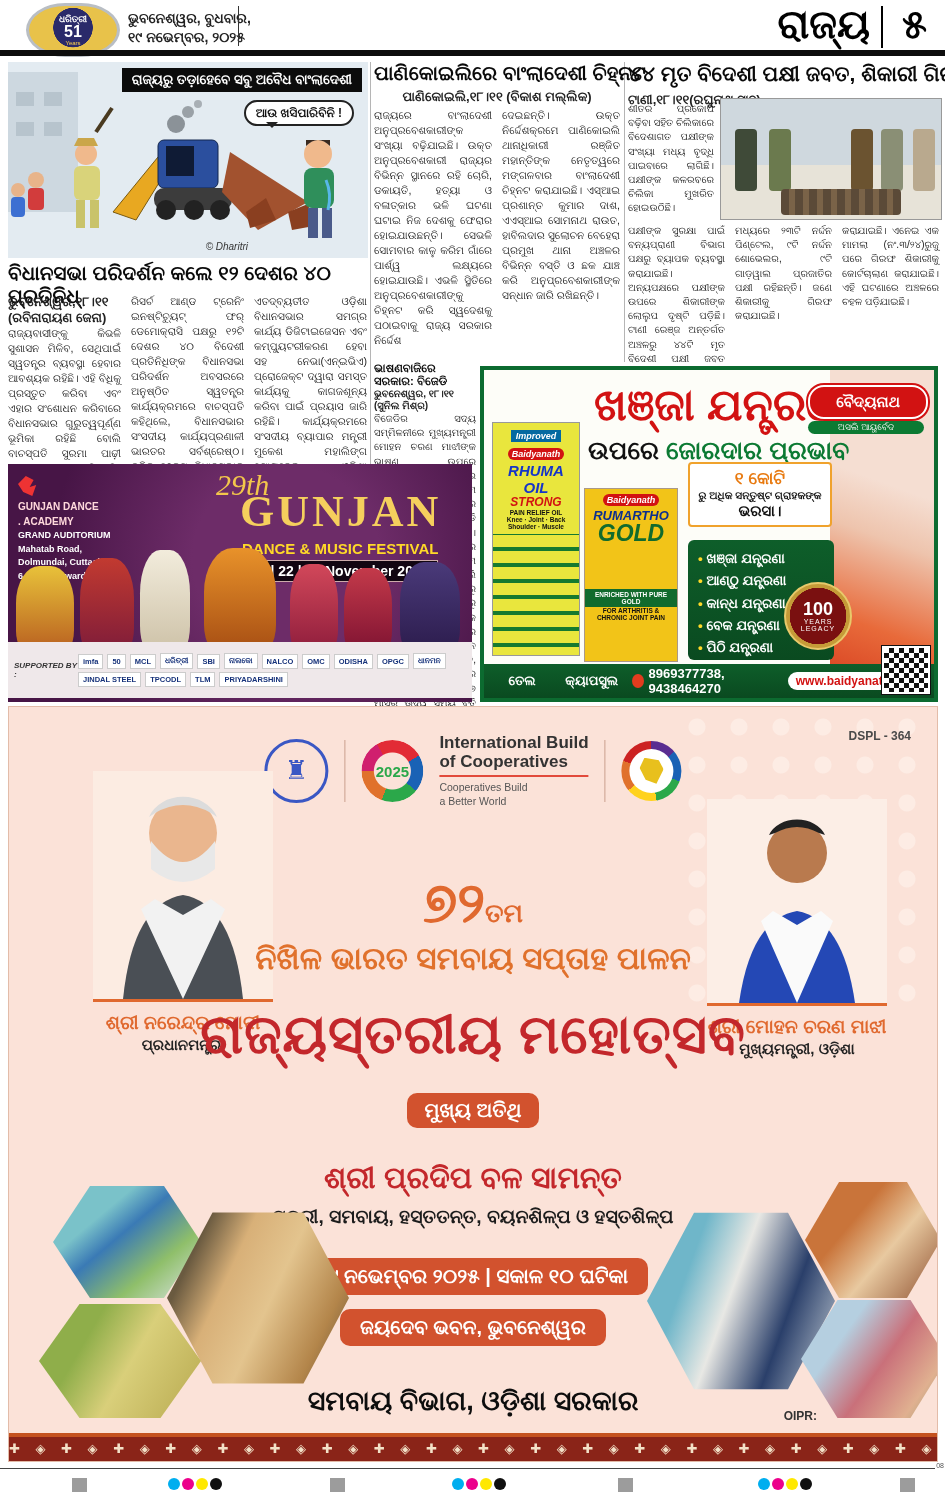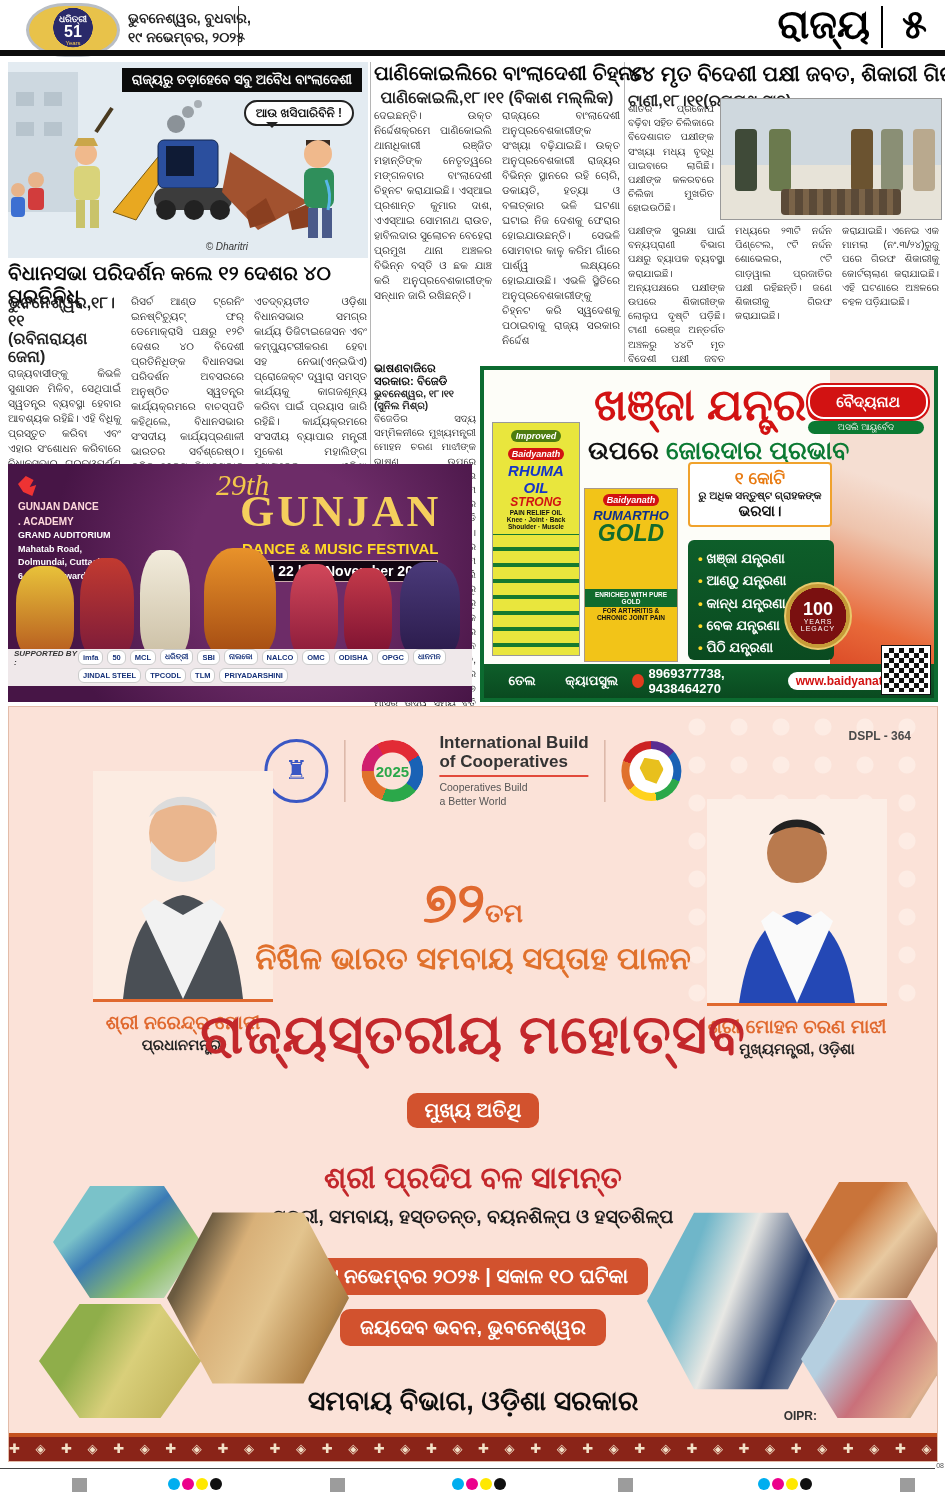--- a/index.html
+++ b/index.html
@@ -14,21 +14,21 @@
   .mast-logo .l2{font-size:16px;font-weight:bold;line-height:1;}
   .mast-logo .l3{font-size:6px;color:#ffd34d;line-height:1;}
   .mast-date{position:absolute;left:128px;top:9px;font-size:14px;font-weight:bold;line-height:1.35;color:#222;}
   .mast-rule{position:absolute;left:238px;top:6px;width:1px;height:40px;background:#333;}
   .mast-section{position:absolute;right:75px;top:2px;font-size:40px;font-weight:bold;color:#000;}
   .mast-sep{position:absolute;right:62px;top:6px;width:2px;height:42px;background:#000;}
   .mast-page{position:absolute;right:18px;top:2px;font-size:40px;font-weight:bold;color:#000;}
   .mast-bar{position:absolute;left:0;top:50px;width:945px;height:6px;background:#0d0d0d;}
   
   .headline{font-weight:bold;color:#0a0a0a;letter-spacing:0;}
-  .byline{font-weight:bold;font-size:16px;color:#222;}
+  .byline{font-weight:bold;font-size:13px;color:#222;}
   .bodytext{font-size:10.6px;line-height:1.42;text-align:justify;color:#1c1c1c;}
   .vrule{position:absolute;width:1px;background:#b5b5b5;}
   
   .cartoon{position:absolute;left:8px;top:62px;width:360px;height:196px;background:linear-gradient(#e8eef3,#ccd6de);overflow:hidden;}
   .cartoon-banner{position:absolute;right:6px;top:6px;background:#0b0b0b;color:#fff;font-weight:bold;font-size:13.5px;padding:4px 10px;}
   .cartoon-bubble{position:absolute;right:14px;top:38px;background:#fff;border:2px solid #222;border-radius:14px;
      font-weight:bold;font-size:12px;padding:4px 10px;}
   .cartoon-bubble:after{content:"";position:absolute;left:20px;bottom:-10px;border:6px solid transparent;border-top-color:#222;}
   .cartoon-credit{position:absolute;right:120px;bottom:6px;font-size:10px;color:#333;font-style:italic;}
   
@@ -60,36 +60,36 @@
      background:radial-gradient(circle at 60% 40%,#6d2c68 0 30%,#471546 75%);overflow:hidden;}
   .gj-academy{position:absolute;left:10px;top:12px;width:120px;color:#fff;font-size:9px;font-weight:bold;line-height:1.5;}
   .gj-academy .nm{color:#ffd9dc;font-size:10px;}
   .gj-logo-icon{width:26px;height:20px;background:#e33;clip-path:polygon(30% 0,60% 20%,45% 55%,70% 45%,55% 100%,20% 80%,0 40%);margin-bottom:3px;}
   .gj-29{position:absolute;left:208px;top:4px;color:#f3c64b;font-size:30px;font-style:italic;font-family:"Liberation Serif",serif;}
   .gj-title{position:absolute;left:232px;top:22px;color:#f5cf5d;font-size:44px;font-weight:bold;font-family:"Liberation Serif",serif;letter-spacing:3px;}
   .gj-sub{position:absolute;left:234px;top:76px;color:#ffd928;font-size:15px;font-weight:bold;}
   .gj-dates{position:absolute;left:234px;top:96px;background:#120612;color:#fff;font-size:14px;font-weight:bold;padding:2px 8px;border:1px solid #caa;}
   .gj-stage{position:absolute;left:0;bottom:44px;width:464px;height:110px;}
   .dancer{position:absolute;bottom:0;border-radius:40% 40% 30% 30%;}
-  .gj-strip{position:absolute;left:0;bottom:16px;width:464px;height:37px;background:#efe8ea;display:flex;align-items:flex-start;}
+  .gj-strip{position:absolute;left:0;bottom:4px;width:464px;height:56px;background:#efe8ea;display:flex;align-items:center;}
   .gj-supp{width:64px;font-size:8px;font-weight:bold;font-style:italic;color:#333;padding-left:6px;}
   .gj-chips{flex:1;display:flex;flex-wrap:wrap;gap:3px 4px;align-items:center;}
-  .chip{background:#fff;border:1px solid #ccc;font-size:7.5px;font-weight:bold;color:#16327a;padding:2px 4px;border-radius:6px;white-space:nowrap;}
+  .chip{background:#fff;border:1px solid #ccc;font-size:7.5px;font-weight:bold;color:#16327a;padding:2px 4px;border-radius:0;white-space:nowrap;}
   
   .baidy{position:absolute;left:480px;top:366px;width:458px;height:336px;background:#fdfdf8;border:4px solid #0c6b30;box-sizing:border-box;overflow:hidden;}
   .bd-head{position:absolute;left:110px;top:10px;font-size:44px;font-weight:bold;color:#d21212;}
   .bd-sub{position:absolute;left:104px;top:66px;font-size:25px;font-weight:bold;color:#111;}
   .bd-sub b{color:#0c7a33;}
   .bd-logo{position:absolute;right:10px;top:15px;width:116px;height:46px;}
   .bd-logo .oval{width:116px;height:30px;background:#d21212;border-radius:16px;color:#fff;font-weight:bold;font-size:15px;
       display:flex;align-items:center;justify-content:center;border:2px solid #fff;box-shadow:0 0 0 2px #d21212;}
   .bd-logo .tag{margin-top:2px;background:#0c7a33;color:#fff;font-size:9px;border-radius:8px;text-align:center;padding:1px 0;}
   .bd-prod1{position:absolute;left:8px;top:52px;width:86px;height:232px;background:repeating-linear-gradient(#e9e63d 0 12px,#167a2f 12px 16px);border:1px solid #999;}
   .bd-p1inner{position:absolute;left:0;top:0;width:86px;background:#e9e63d;padding:2px 0 4px;text-align:center;}
-  .bd-imp{display:inline-block;background:#4d7c0f;color:#fff;font-size:9px;font-style:italic;font-weight:bold;padding:1px 5px;border-radius:6px;}
+  .bd-imp{display:inline-block;background:#0369a1;color:#fff;font-size:9px;font-style:italic;font-weight:bold;padding:1px 5px;border-radius:0;}
   .bd-brand{display:inline-block;background:#d21212;color:#fff;font-size:9px;font-style:italic;font-weight:bold;padding:1px 4px;border-radius:6px;margin-top:2px;}
   .bd-rhuma{color:#1535c9;font-size:15px;font-weight:bold;font-style:italic;line-height:1;margin-top:2px;}
   .bd-strong{color:#d21212;font-size:12px;font-weight:bold;font-style:italic;}
   .bd-small{font-size:6.5px;font-weight:bold;color:#111;}
   .bd-prod2{position:absolute;left:100px;top:118px;width:92px;height:172px;background:#f2c418;border:1px solid #a98;text-align:center;}
   .bd-rum{color:#0c2f8f;font-size:13px;font-weight:bold;font-style:italic;line-height:1;margin-top:2px;}
   .bd-gold{color:#116b2d;font-size:23px;font-weight:bold;font-style:italic;line-height:1;}
   .bd-goldbar{background:#116b2d;color:#fff;font-size:6.5px;font-weight:bold;margin-top:44px;padding:2px 0;}
   .bd-trust{position:absolute;left:204px;top:92px;width:132px;background:#fff;border:2px solid #f0a22c;border-radius:4px;text-align:center;padding:5px 4px;}
   .bd-trust .t1{color:#e87a10;font-size:17px;font-weight:bold;}
@@ -240,22 +240,22 @@
     </div>
   </div>
 
   <div class="vrule" style="left:370px;top:62px;height:640px;"></div>
   <div class="vrule" style="left:624px;top:62px;height:300px;"></div>
 
   <div class="mid-art">
     <div class="headline">ପାଣିକୋଇଲିରେ ବାଂଲାଦେଶୀ ଚିହ୍ନଟ</div>
     <div class="byline" style="text-align:center;margin-top:4px;">ପାଣିକୋଇଲି,୧୮।୧୧ (ବିକାଶ ମଲ୍ଲିକ)</div>
     <div class="cols2">
+      <div class="col bodytext">ରାଜ୍ୟରେ ବାଂଲାଦେଶୀ ଅନୁପ୍ରବେଶକାରୀଙ୍କ ସଂଖ୍ୟା ବଢ଼ିଯାଇଛି। ଉକ୍ତ ଅନୁପ୍ରବେଶକାରୀ ରାଜ୍ୟର ବିଭିନ୍ନ ସ୍ଥାନରେ ରହି ଚୋରି, ଡକାୟତି, ହତ୍ୟା ଓ ବଳାତ୍କାର ଭଳି ଘଟଣା ଘଟାଇ ନିଜ ଦେଶକୁ ଫେରାର ହୋଇଯାଉଛନ୍ତି। ସେଭଳି ସୋମବାର କାଳୁ କରିମ ଗାଁରେ ପାର୍ଶ୍ୱ ଲକ୍ଷ୍ୟରେ ହୋଇଯାଉଛି। ଏଭଳି ସ୍ଥିତିରେ ଅନୁପ୍ରବେଶକାରୀଙ୍କୁ ଚିହ୍ନଟ କରି ସ୍ୱଦେଶକୁ ପଠାଇବାକୁ ରାଜ୍ୟ ସରକାର ନିର୍ଦ୍ଦେଶ</div>
       <div class="col bodytext">ଦେଇଛନ୍ତି। ଉକ୍ତ ନିର୍ଦ୍ଦେଶକ୍ରମେ ପାଣିକୋଇଲି ଥାନାଧିକାରୀ ରଞ୍ଜିତ ମହାନ୍ତିଙ୍କ ନେତୃତ୍ୱରେ ମଙ୍ଗଳବାର ବାଂଲାଦେଶୀ ଚିହ୍ନଟ କରାଯାଇଛି। ଏସ୍‌ଆଇ ପ୍ରଶାନ୍ତ କୁମାର ଦାଶ, ଏଏସ୍‌ଆଇ ସୋମନାଥ ରାଉତ, ହାବିଲଦାର ସୁଲୋଚନ ବେହେରା ପ୍ରମୁଖ ଥାନା ଅଞ୍ଚଳର ବିଭିନ୍ନ ବସ୍ତି ଓ ଛକ ଯାଞ୍ଚ କରି ଅନୁପ୍ରବେଶକାରୀଙ୍କ ସନ୍ଧାନ ଜାରି ରଖିଛନ୍ତି।</div>
-      <div class="col bodytext">ରାଜ୍ୟରେ ବାଂଲାଦେଶୀ ଅନୁପ୍ରବେଶକାରୀଙ୍କ ସଂଖ୍ୟା ବଢ଼ିଯାଇଛି। ଉକ୍ତ ଅନୁପ୍ରବେଶକାରୀ ରାଜ୍ୟର ବିଭିନ୍ନ ସ୍ଥାନରେ ରହି ଚୋରି, ଡକାୟତି, ହତ୍ୟା ଓ ବଳାତ୍କାର ଭଳି ଘଟଣା ଘଟାଇ ନିଜ ଦେଶକୁ ଫେରାର ହୋଇଯାଉଛନ୍ତି। ସେଭଳି ସୋମବାର କାଳୁ କରିମ ଗାଁରେ ପାର୍ଶ୍ୱ ଲକ୍ଷ୍ୟରେ ହୋଇଯାଉଛି। ଏଭଳି ସ୍ଥିତିରେ ଅନୁପ୍ରବେଶକାରୀଙ୍କୁ ଚିହ୍ନଟ କରି ସ୍ୱଦେଶକୁ ପଠାଇବାକୁ ରାଜ୍ୟ ସରକାର ନିର୍ଦ୍ଦେଶ</div>
     </div>
   </div>
 
   <div class="speech-art">
     <div class="headline">ଭାଷଣବାଜିରେ ସରକାର: ବିଜେଡି</div>
     <div class="byline" style="font-size:10px;">ଭୁବନେଶ୍ୱର, ୧୮।୧୧ (ସୁନିଲ ମିଶ୍ର)</div>
     <div class="bodytext" style="font-size:10px;">ବିଜେଡିର ସଦ୍ୟ ସମ୍ମିଳନୀରେ ମୁଖ୍ୟମନ୍ତ୍ରୀ ମୋହନ ଚରଣ ମାଝୀଙ୍କ ଭାଷଣ ଉପରେ ପ୍ରତିକ୍ରିୟା ଦେଇ ସରକାରଙ୍କ କାର୍ଯ୍ୟକ୍ରମ କେବଳ ଭାଷଣବାଜିରେ ସୀମିତ ବୋଲି ବିଜେଡି ଅଭିଯୋଗ କରିଛି। ଲୋକଙ୍କ ପାଖରେ ସରକାର ପହଞ୍ଚିବାରେ ସକ୍ଷମ ହୋଇପାରି ନାହାନ୍ତି ବୋଲି ବିରୋଧୀ ଦଳ ପକ୍ଷରୁ କୁହାଯାଇଛି। ବିଜେଡି ପକ୍ଷରୁ ଜାରି କରାଯାଇଥିବା ଏକ ପ୍ରେସ ବିବୃତିରେ ଦଳର ମୁଖପାତ୍ର ଲେନିନ ମହାନ୍ତି କହିଛନ୍ତି, ରାଜ୍ୟରେ ଭାଜପା ସରକାର କ୍ଷମତାସୀନ ହେବାର ୧୭ ମାସରୁ ଊର୍ଦ୍ଧ୍ୱ ସମୟ ବିତି ଯାଇଥିଲେ ମଧ୍ୟ ସରକାରଙ୍କ କାର୍ଯ୍ୟକ୍ରମ କେବଳ ଭାଷଣବାଜିରେ ସୀମିତ ରହିଛି। ପୂର୍ବ ବିଜେଡି ସରକାରଙ୍କ ଯୋଜନା ଗୁଡ଼ିକର କେବଳ ନାମ ଓ ରଙ୍ଗ ପରିବର୍ତ୍ତନ କରୁଥିବା ବେଳେ, ଏହାର ସୁଫଳ ଲୋକଙ୍କ ପାଖରେ ପହଞ୍ଚି ପାରୁନାହିଁ।</div>
   </div>
 
   <div class="birds">

